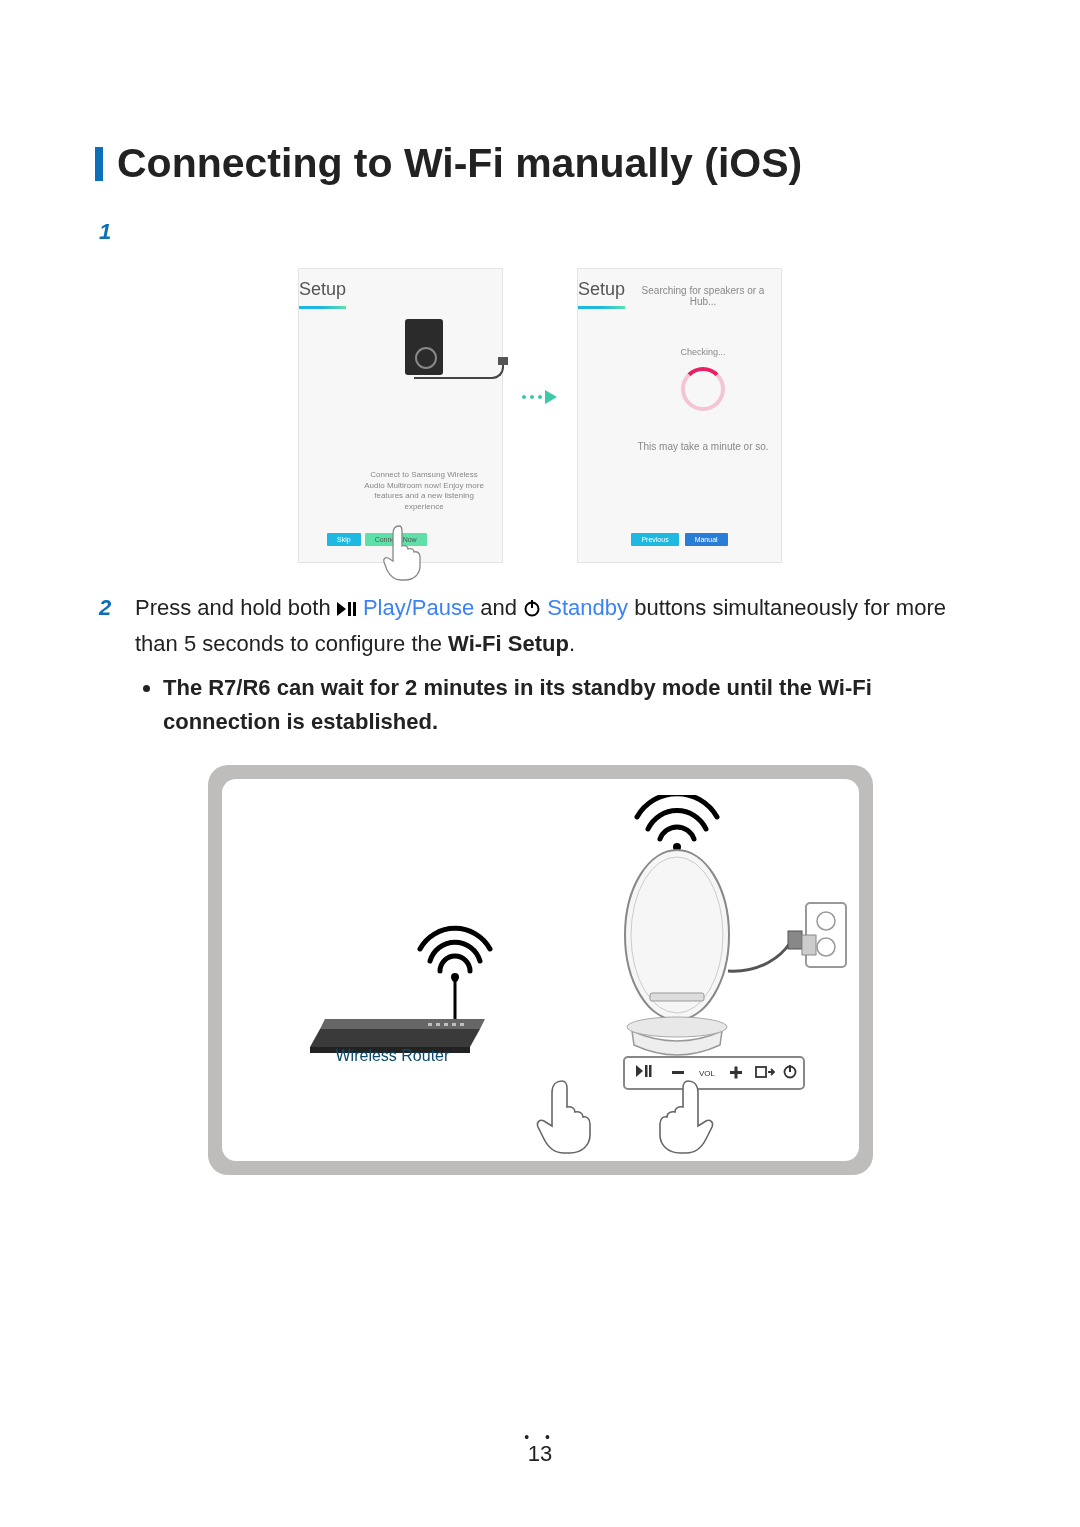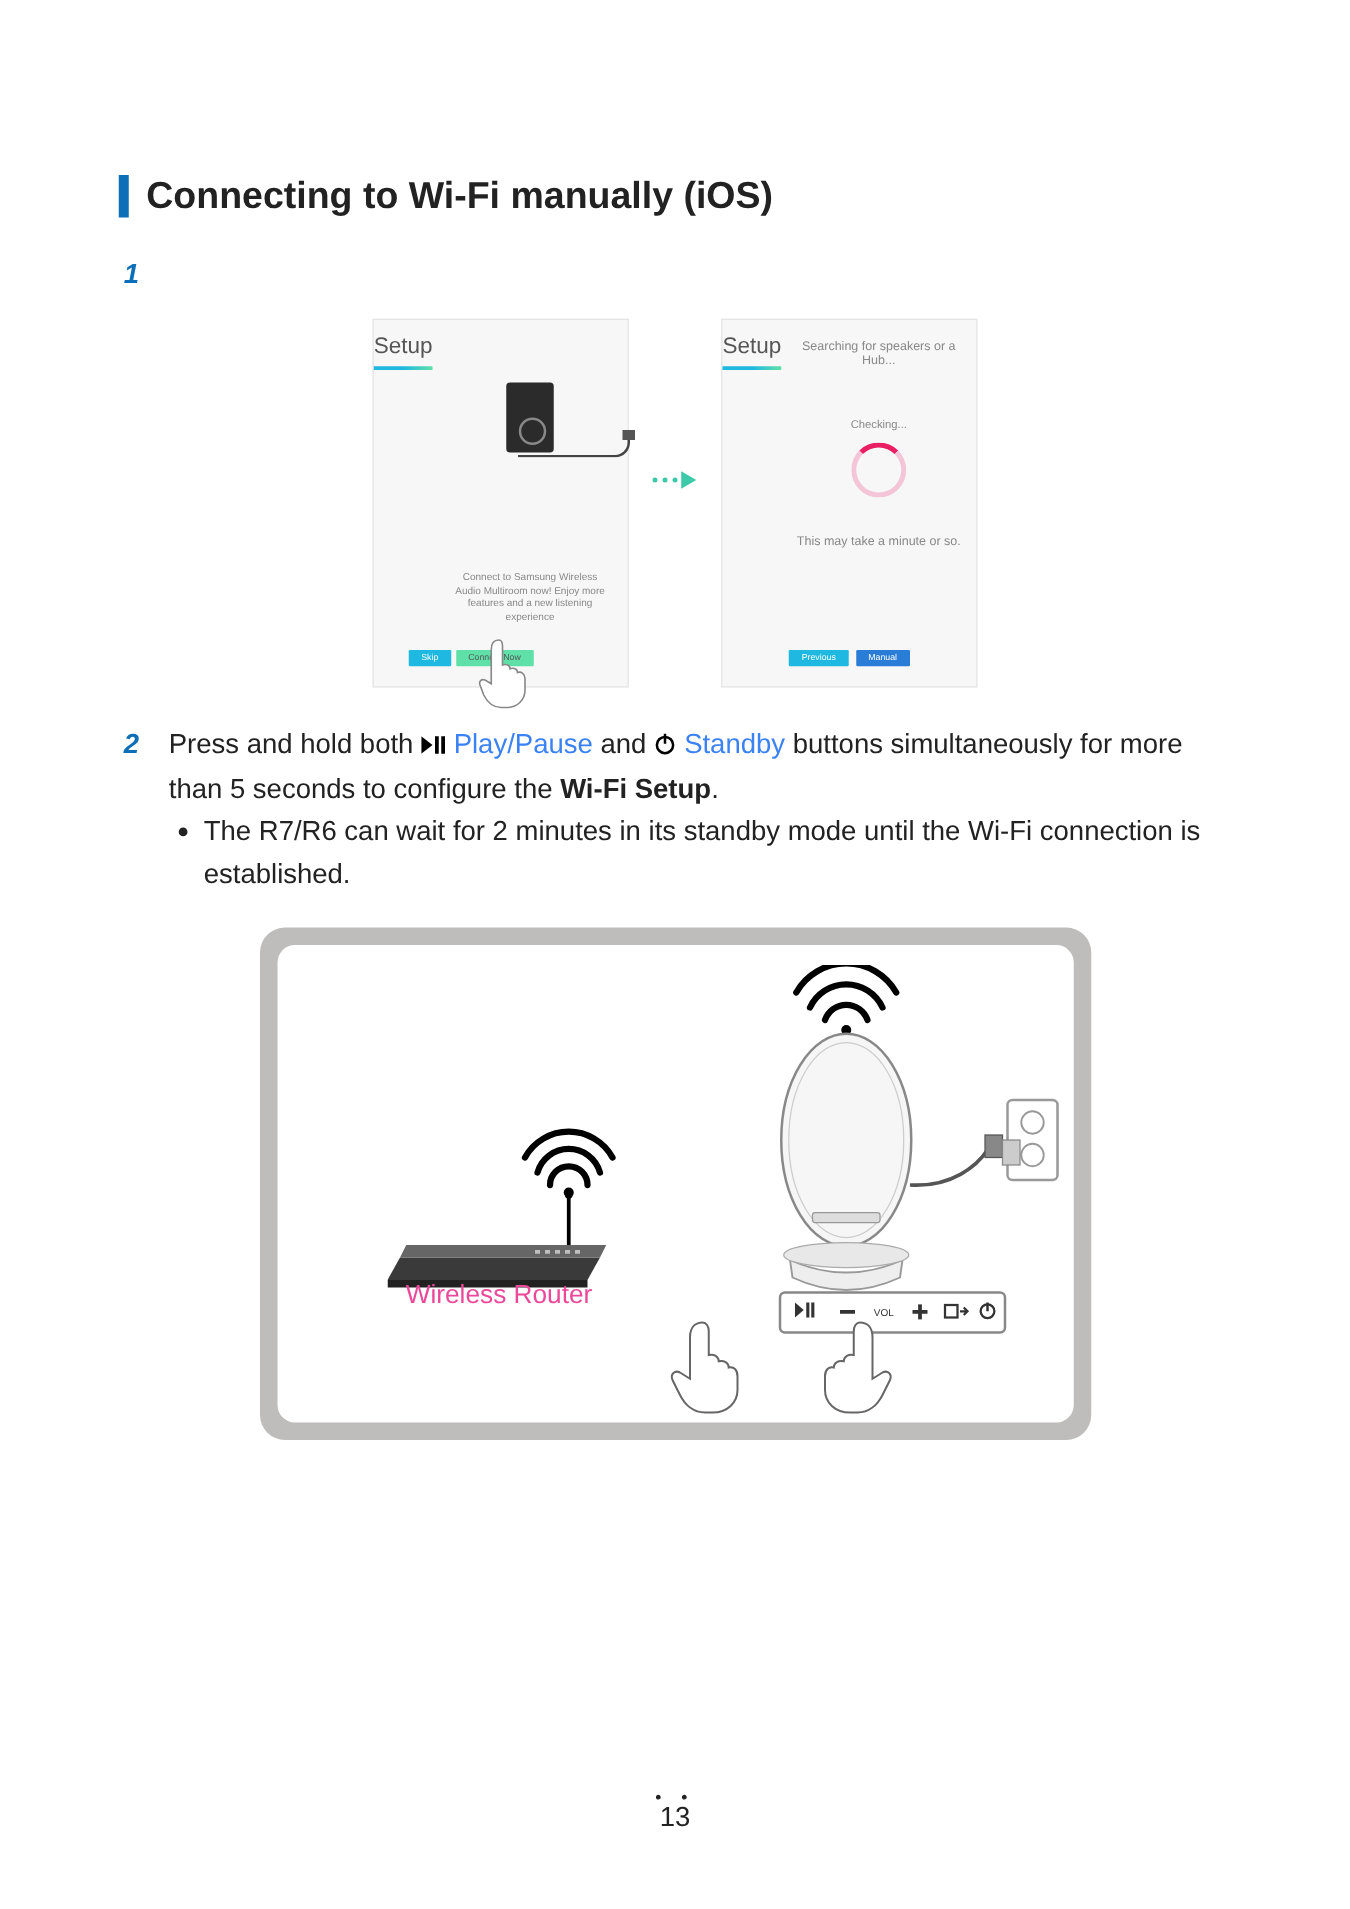--- a/index.html
+++ b/index.html
@@ -7,31 +7,31 @@
     font-family: Arial, Helvetica, sans-serif;
     background: #fff;
     width: 1080px;
     height: 1527px;
     position: relative;
     padding: 140px 95px 0 95px;
     color: #222;
   }
   .heading-row { display: flex; align-items: center; margin-bottom: 28px; }
   .accent-bar { width: 8px; height: 34px; background: #0d6fb8; margin-right: 14px; }
-  .heading { font-size: 30px; font-weight: bold; }
+  .heading { font-size: 41px; font-weight: bold; }
   .step { display: flex; margin-left: 4px; margin-bottom: 20px; }
   .step-num {
     font-style: italic; font-weight: bold; color: #0d6fb8;
     font-size: 22px; width: 36px; flex-shrink: 0; line-height: 1.5;
   }
   .step-body { font-size: 22px; line-height: 1.55; }
   .step-body b { font-weight: bold; }
   .blue-label { color: #3b82f6; font-weight: normal; }
   .inline-icon { display: inline-block; vertical-align: -2px; }
-  ul.sub { list-style: disc; margin-left: 28px; margin-top: 0; }
+  ul.sub { list-style: disc; margin-left: 28px; margin-top: 10px; font-weight: bold; }
   ul.sub li { font-size: 22px; line-height: 1.55; }
 
   
   .phone-figure { display: flex; justify-content: center; align-items: flex-start; gap: 18px; margin: 6px 0 28px 0; }
   .phone {
     width: 205px; height: 295px; background: #f7f7f7;
     border: 1px solid #e4e4e4; display: flex; position: relative;
   }
   .phone-header { height: 40px; text-align: center; font-size: 18px; color: #555; line-height: 40px; font-weight: 300; position: relative; }
   .phone-header::after {
@@ -65,21 +65,21 @@
 
   
   .diagram-frame {
     width: 665px; height: 410px; background: #bfbdbb; border-radius: 20px;
     margin: 26px auto 0 auto; display: flex; align-items: center; justify-content: center;
   }
   .diagram-inner {
     width: 637px; height: 382px; background: #fff; border-radius: 14px; position: relative;
   }
   .router-label {
-    position: absolute; left: 103px; top: 268px; font-size: 21px; color: #ec4899;
+    position: absolute; left: 114px; top: 268px; font-size: 16px; color: #0c4a6e;
   }
   .router-svg { position: absolute; left: 88px; top: 140px; }
   .speaker-svg { position: absolute; left: 310px; top: 16px; }
   .hand-left { position: absolute; left: 310px; top: 300px; }
   .hand-right { position: absolute; left: 436px; top: 300px; }
 
   .page-num {
     position: absolute; left: 0; right: 0; bottom: 60px; text-align: center; font-size: 22px; color: #222;
   }
   .page-num .dots { font-size: 14px; letter-spacing: 6px; display: block; margin-bottom: -4px; }

